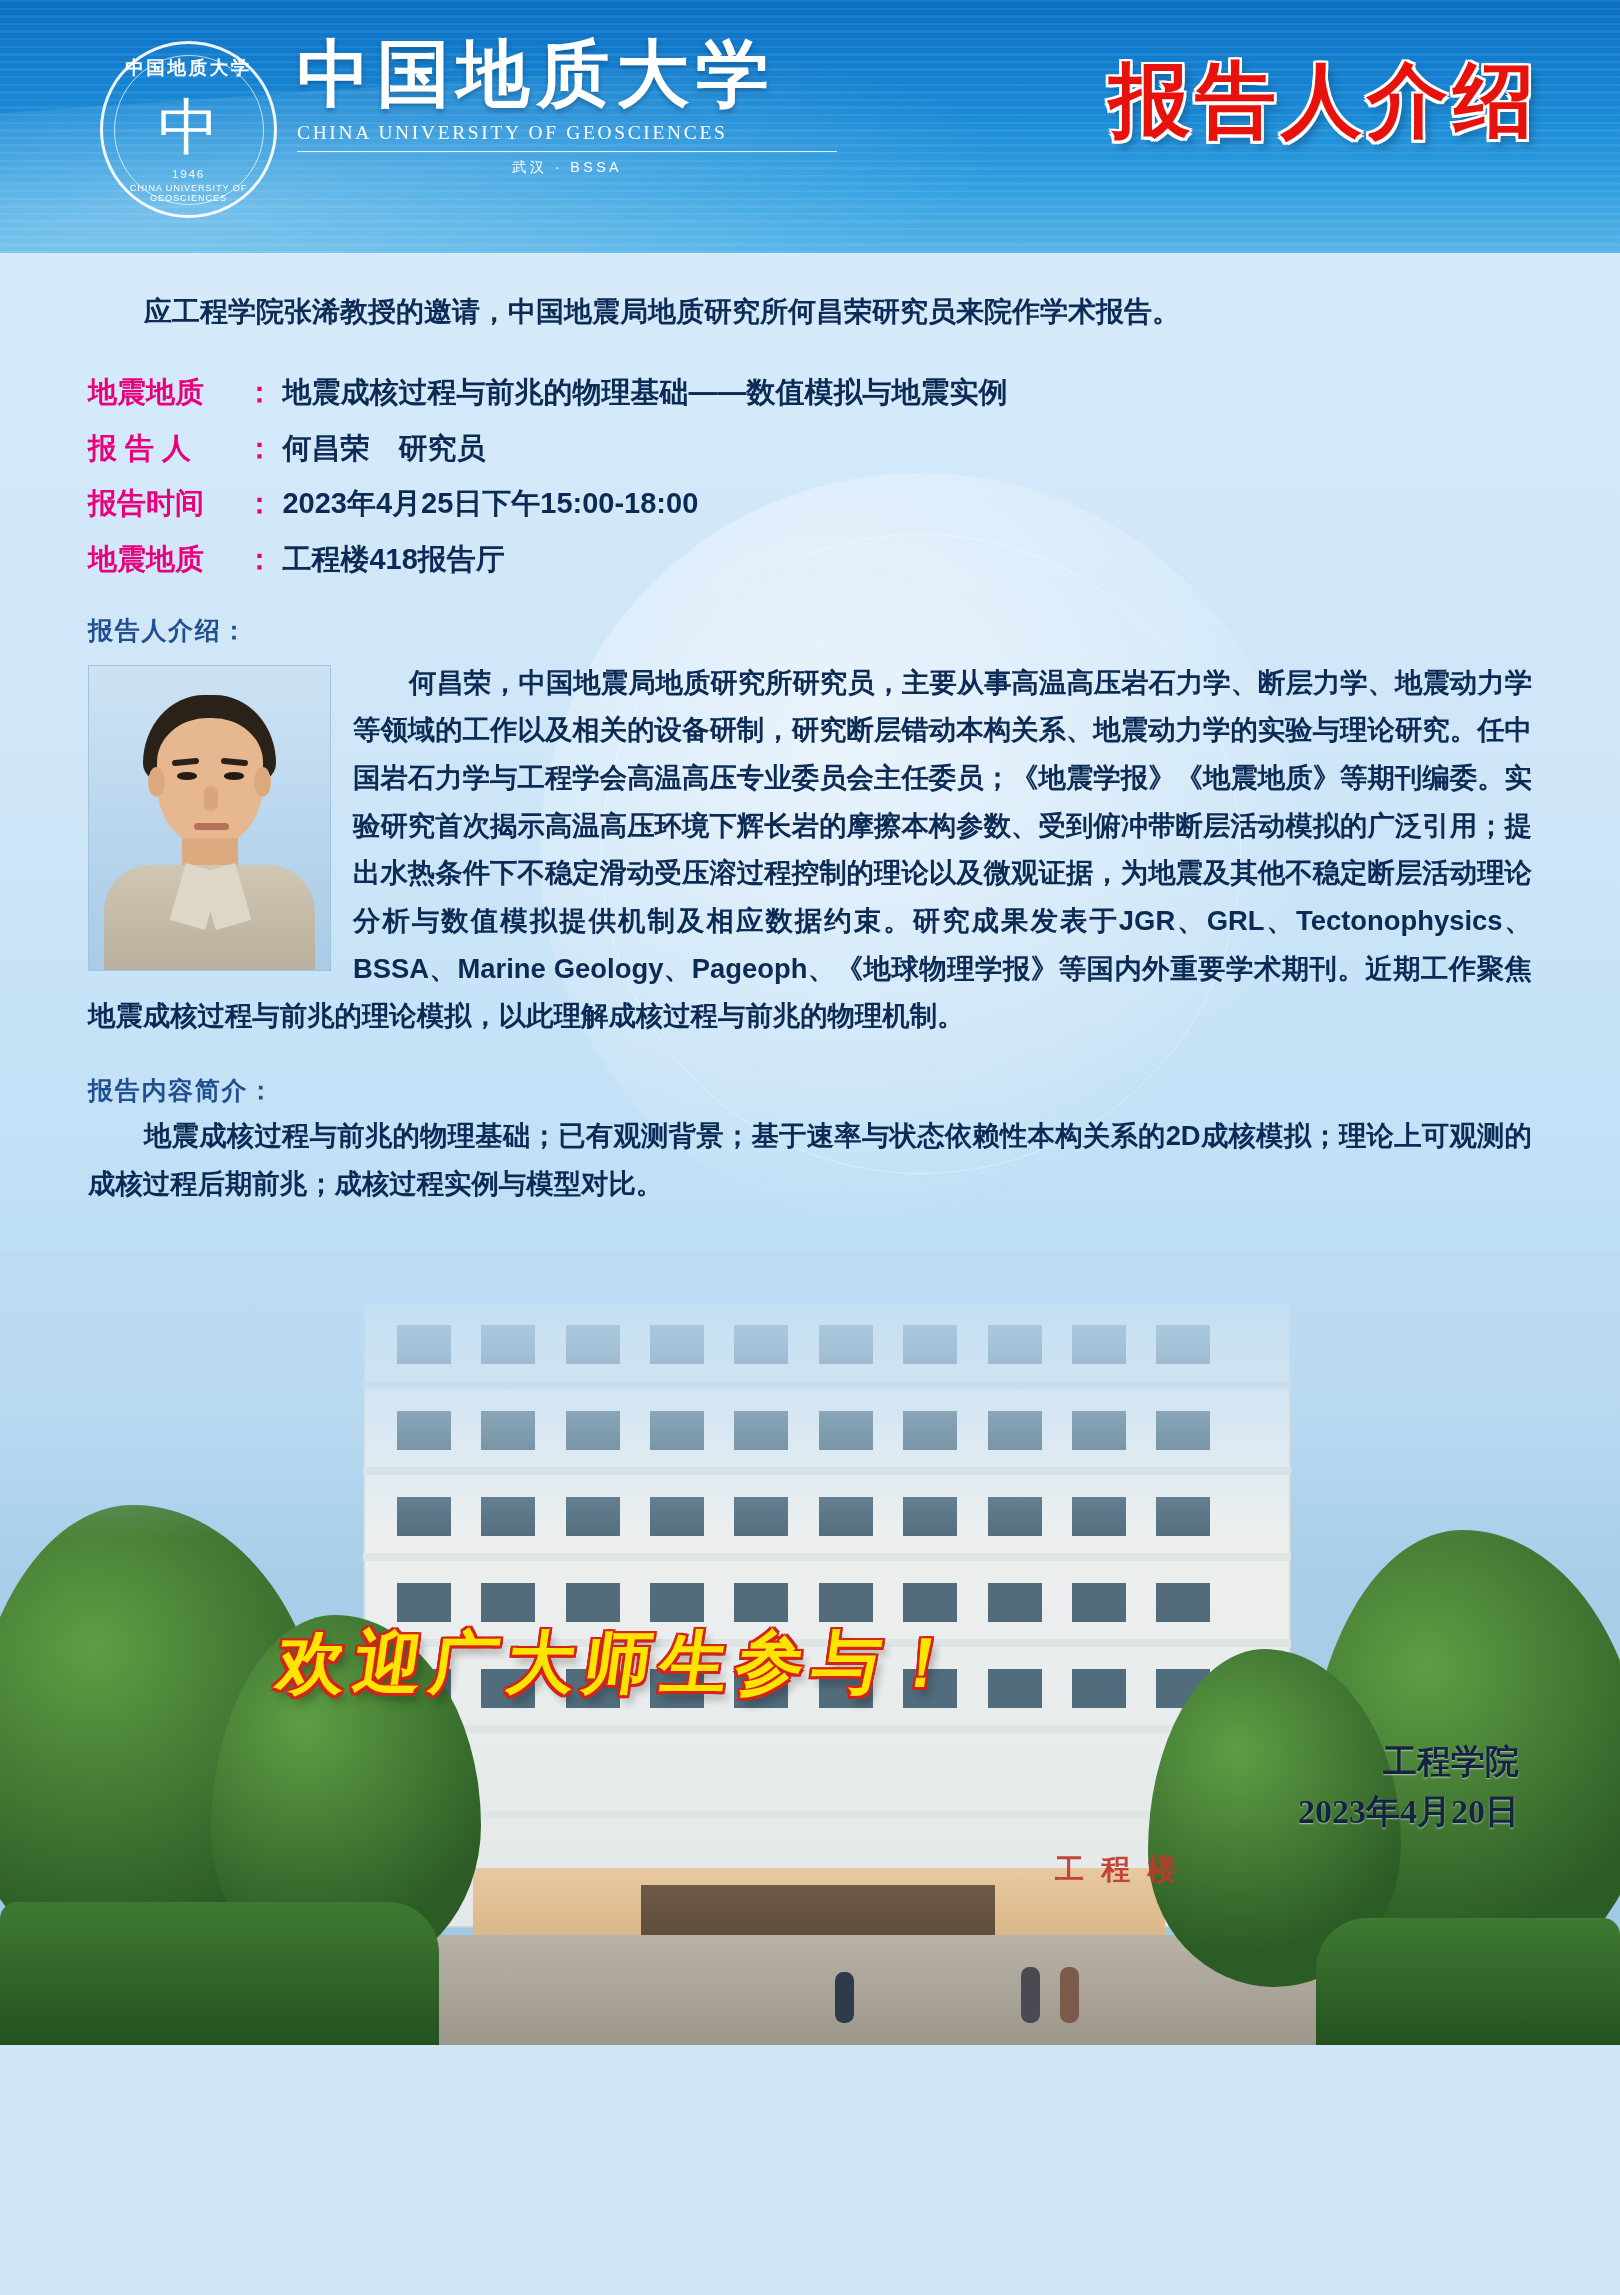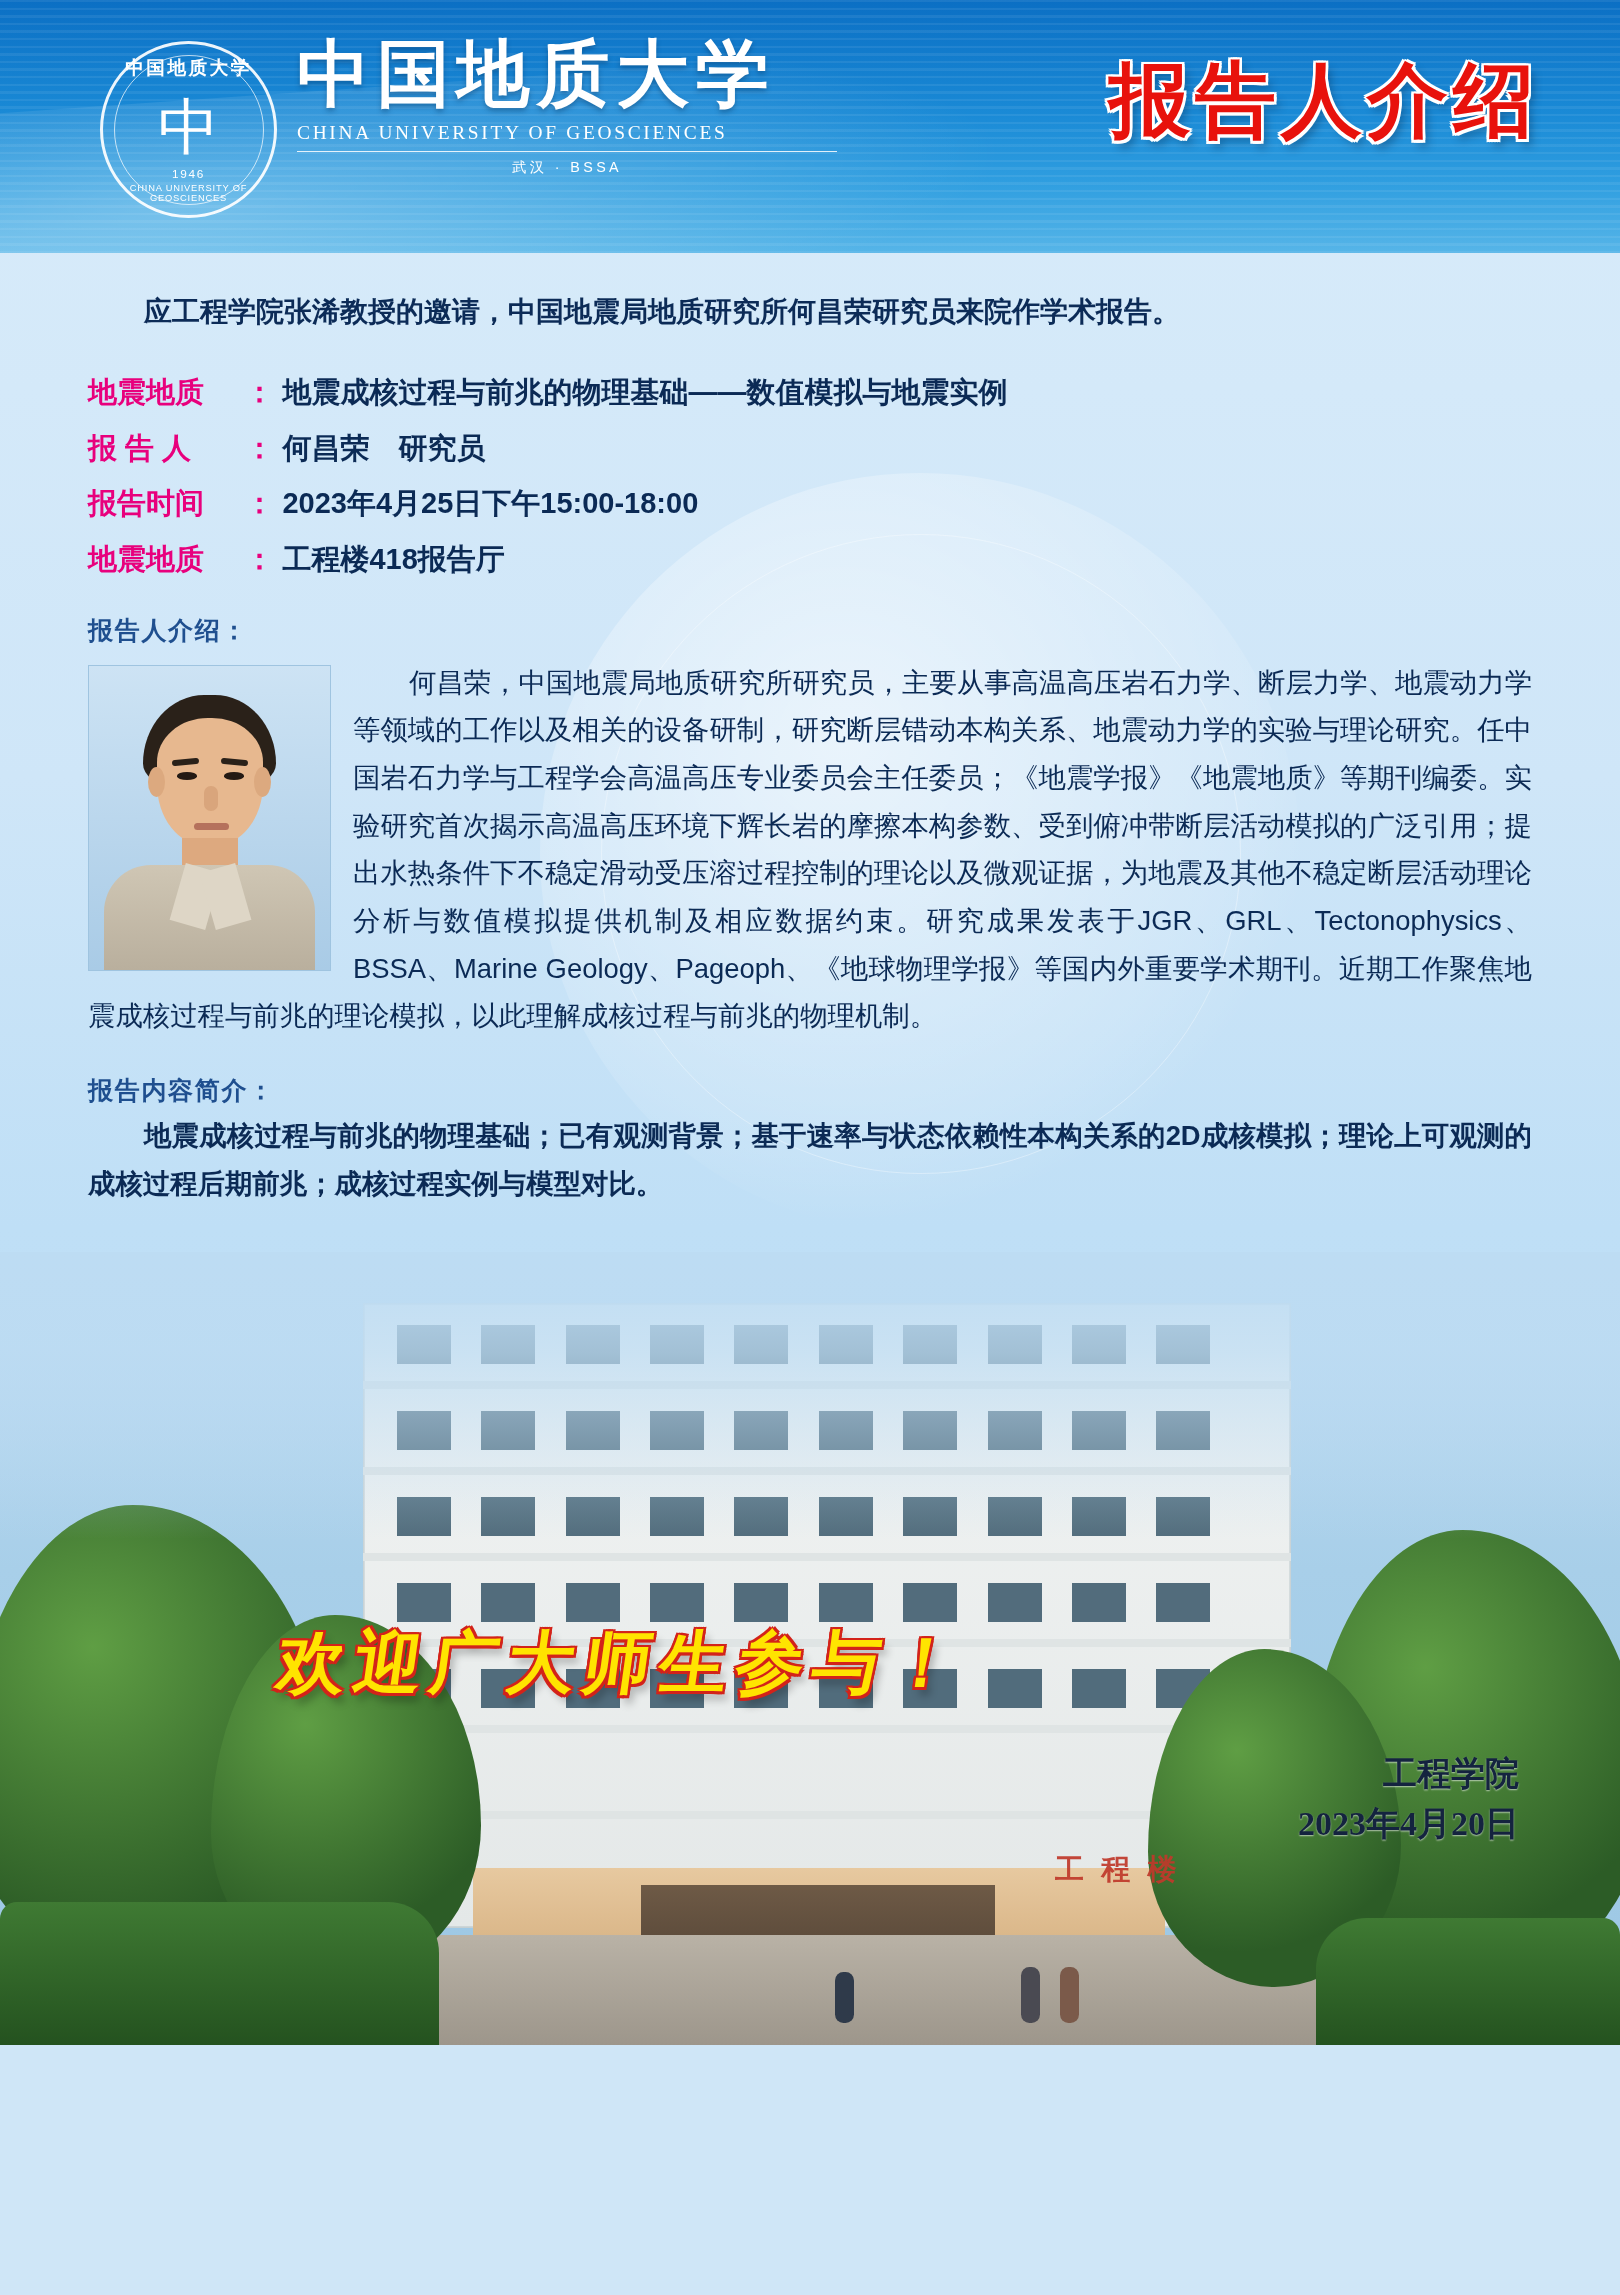--- a/index.html
+++ b/index.html
@@ -198,21 +198,21 @@
   .portrait .collar-l{
     position:absolute;left:88px;top:201px;width:37px;height:59px;background:#ded6c6;
     transform:rotate(16deg);
   }
   .portrait .collar-r{
     position:absolute;left:118px;top:201px;width:37px;height:59px;background:#ded6c6;
     transform:rotate(-16deg);
   }
 
   .bio-text{
-    color:#0b2a55;font-size:27.4px;line-height:1.74;font-weight:normal;
+    color:#0b2a55;font-size:27.4px;line-height:1.74;font-weight:bold;
     text-align:justify;
     text-indent:56px;
   }
 
   .brief{
     margin-top:5px;
     color:#0b2a55;font-size:27.4px;line-height:1.74;font-weight:bold;
     text-align:justify;text-indent:56px;
   }
 
@@ -293,21 +293,21 @@
     font-size:68px;font-weight:bold;letter-spacing:8.4px;
     color:#ffe400;
     font-family:"Liberation Serif","DejaVu Serif",serif;
     transform:skewX(-8deg);
     text-shadow:
       2.5px 0 0 #d3231a,-2.5px 0 0 #d3231a,0 2.5px 0 #d3231a,0 -2.5px 0 #d3231a,
       2.5px 2.5px 0 #d3231a,-2.5px 2.5px 0 #d3231a,2.5px -2.5px 0 #d3231a,-2.5px -2.5px 0 #d3231a,
       5.9px 7.6px 8.4px rgba(0,0,0,.3);
   }
   .signature{
-    position:absolute;right:101px;bottom:197px;
+    position:absolute;right:101px;bottom:209px;
     z-index:4;text-align:right;
     color:#14233f;font-size:34px;font-weight:bold;line-height:1.45;
     font-family:"Liberation Serif","DejaVu Serif",serif;
     text-shadow:0 0.8px 1.7px rgba(255,255,255,.6);
   }
 </style>
 </head>
 <body>
 
 <div class="poster">

